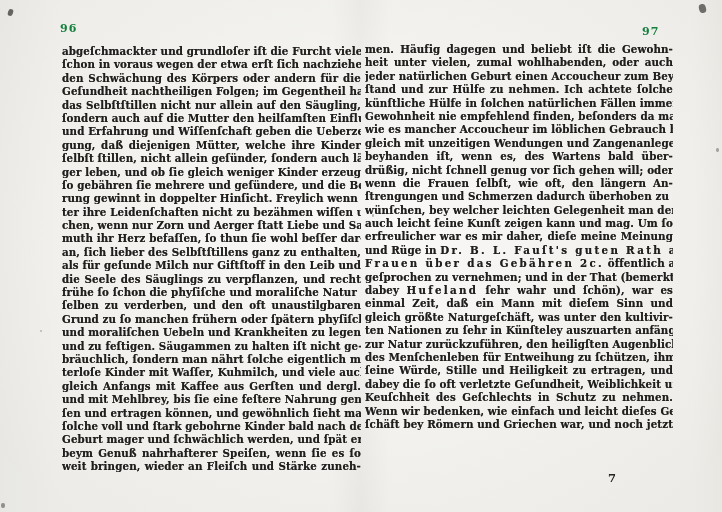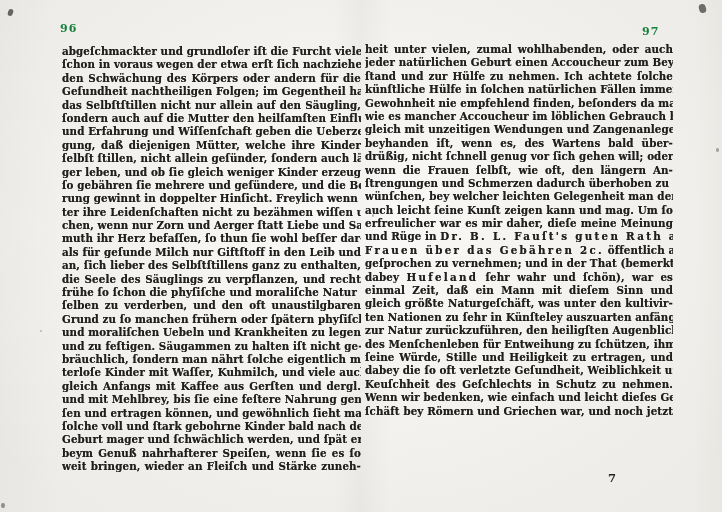--- a/index.html
+++ b/index.html
@@ -78,41 +78,42 @@
     <div class="line">ſondern auch auf die Mutter den heilſamſten Einfluß,</div>
     <div class="line">und Erfahrung und Wiſſenſchaft geben die Ueberzeu-</div>
     <div class="line">gung,  daß diejenigen Mütter,  welche ihre Kinder</div>
     <div class="line">ſelbſt ſtillen, nicht allein geſünder, ſondern auch län-</div>
     <div class="line">ger leben, und ob ſie gleich weniger Kinder erzeugen,</div>
     <div class="line">ſo gebähren ſie mehrere und geſündere, und die Bevölke-</div>
     <div class="line">rung gewinnt in doppelter Hinſicht. Freylich wenn Müt-</div>
     <div class="line">ter ihre Leidenſchaften nicht zu bezähmen wiſſen und ſu-</div>
     <div class="line">chen, wenn nur Zorn und Aerger ſtatt Liebe und Sanft-</div>
     <div class="line">muth ihr Herz befaſſen,  ſo thun ſie wohl beſſer dar-</div>
+    <div class="line">an,  ſich lieber des Selbſtſtillens ganz zu enthalten,</div>
     <div class="line">als für geſunde Milch nur Giftſtoff in den Leib und</div>
-    <div class="line">an,  ſich lieber des Selbſtſtillens ganz zu enthalten,</div>
     <div class="line">die Seele des Säuglings zu verpflanzen,  und recht</div>
     <div class="line">frühe ſo ſchon die phyſiſche und moraliſche Natur deſ-</div>
     <div class="line">ſelben zu verderben,  und den oft unaustilgbaren</div>
     <div class="line">Grund zu ſo manchen frühern oder ſpätern phyſiſchen</div>
     <div class="line">und moraliſchen Uebeln und Krankheiten zu legen</div>
     <div class="line">und zu feſtigen.  Säugammen zu halten iſt nicht ge-</div>
     <div class="line">bräuchlich, ſondern man nährt ſolche eigentlich mut-</div>
     <div class="line">terloſe Kinder mit Waſſer, Kuhmilch, und viele auch</div>
     <div class="line">gleich Anfangs mit Kaffee aus Gerſten und dergl.</div>
     <div class="line">und mit Mehlbrey, bis ſie eine feſtere Nahrung genie-</div>
     <div class="line">ſen und ertragen können,  und gewöhnlich ſieht man</div>
     <div class="line">ſolche voll und ſtark gebohrne Kinder bald nach der</div>
     <div class="line">Geburt mager und ſchwächlich werden,  und ſpät erſt</div>
     <div class="line">beym Genuß nahrhafterer Speiſen,  wenn ſie es ſo</div>
     <div class="line">weit bringen,  wieder an Fleiſch und Stärke zuneh-</div>
   </div>
 
 <div class="page-number" style="left:630px; top:25px;margin-left:12px;">97</div>
 <div class="page-col" style="left:365px; top:43px; width:308px;">
+    <div class="line">men.  Häufig dagegen und beliebt iſt die Gewohn-</div>
     <div class="line">heit unter vielen,  zumal wohlhabenden,  oder auch</div>
     <div class="line">jeder natürlichen Geburt einen Accoucheur zum Bey-</div>
     <div class="line">ſtand und zur Hülfe zu nehmen.  Ich achtete ſolche</div>
     <div class="line">künſtliche Hülfe in ſolchen natürlichen Fällen immer</div>
     <div class="line">Gewohnheit nie empfehlend finden, beſonders da man,</div>
     <div class="line">wie es mancher Accoucheur im löblichen Gebrauch hat,</div>
     <div class="line">gleich mit unzeitigen Wendungen und Zangenanlegen</div>
     <div class="line">beyhanden iſt,  wenn es,  des Wartens bald über-</div>
     <div class="line">drüßig,  nicht ſchnell genug vor ſich gehen will;  oder</div>
     <div class="line">wenn die Frauen ſelbſt,  wie oft,  den längern An-</div>

